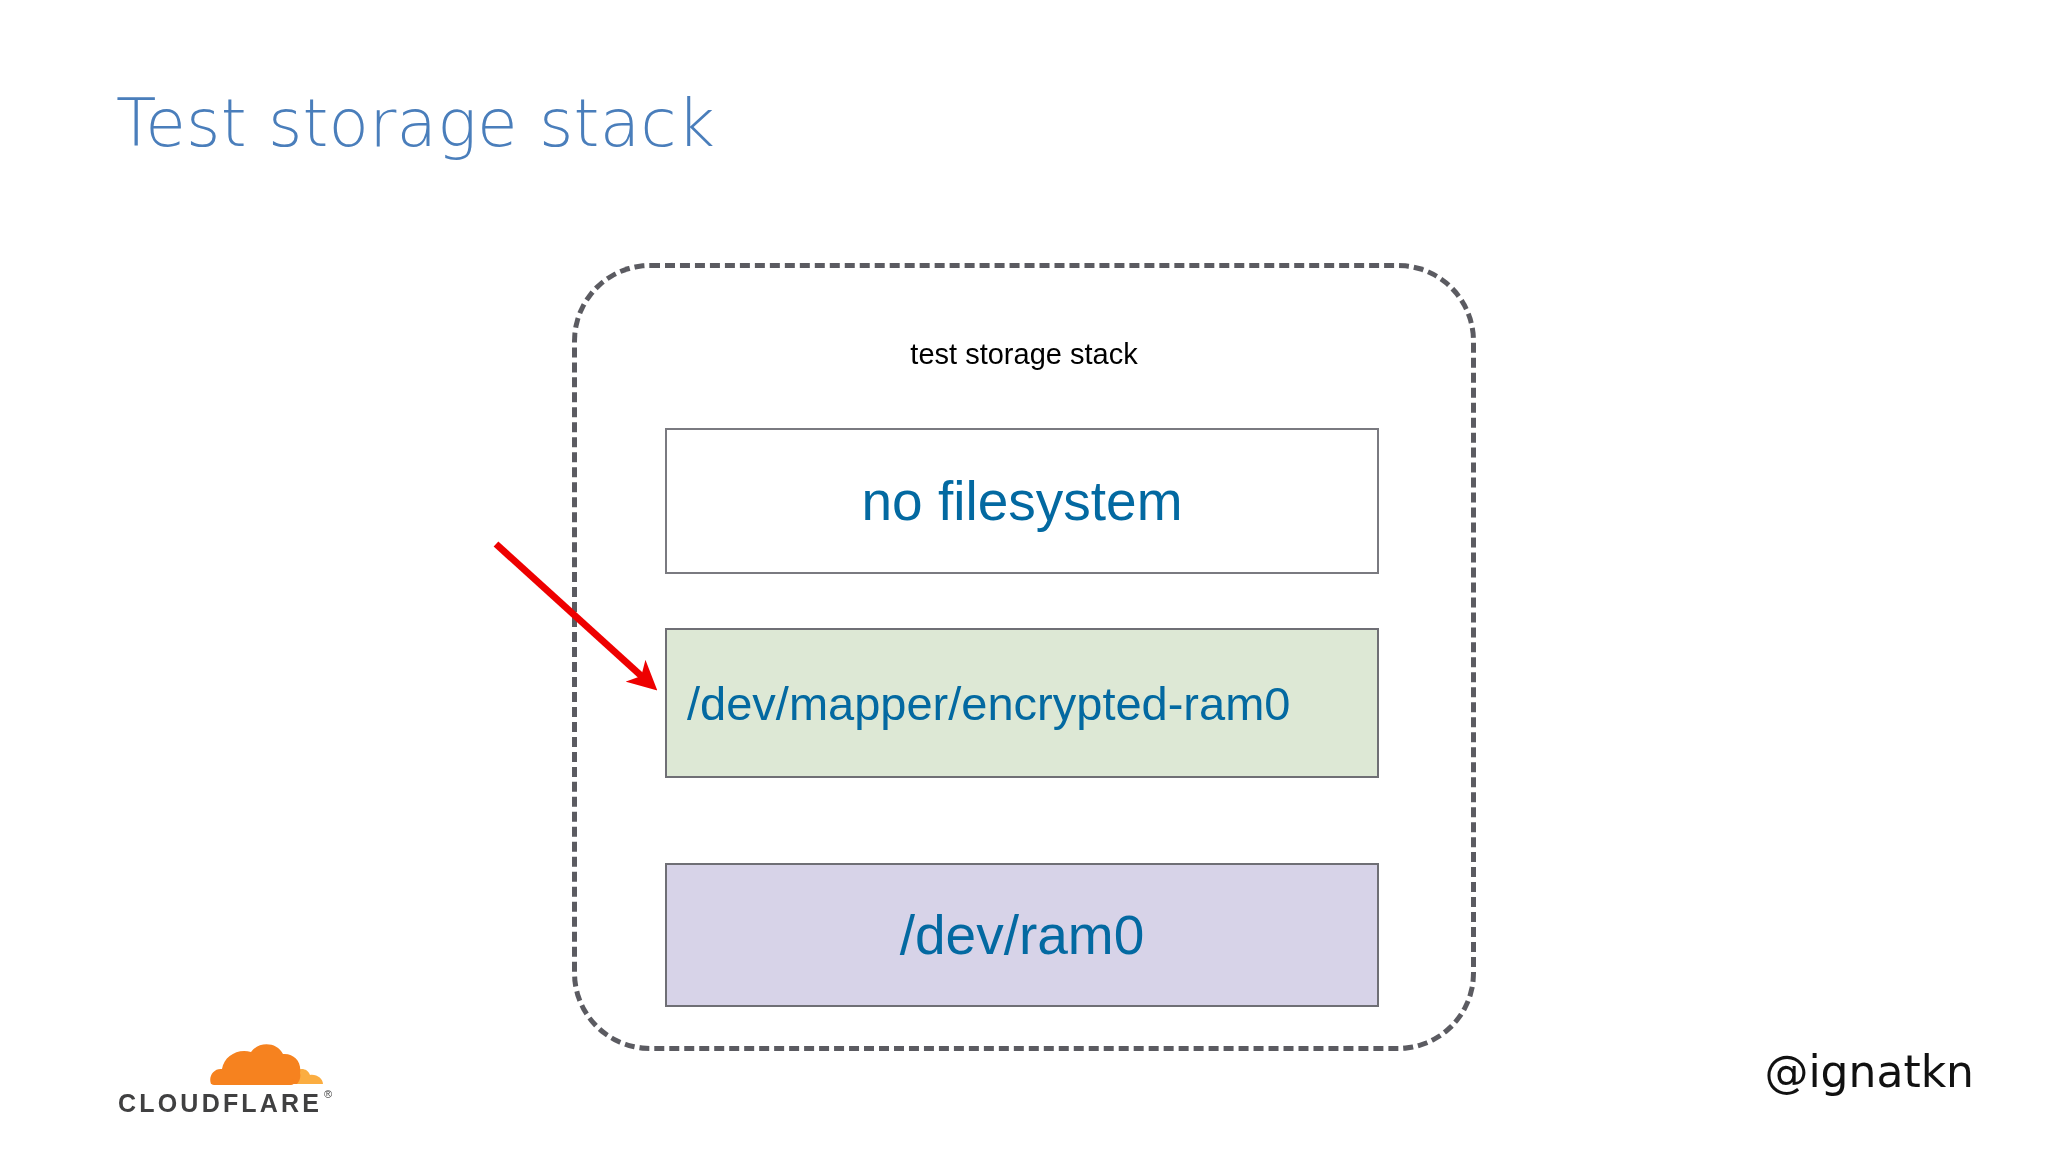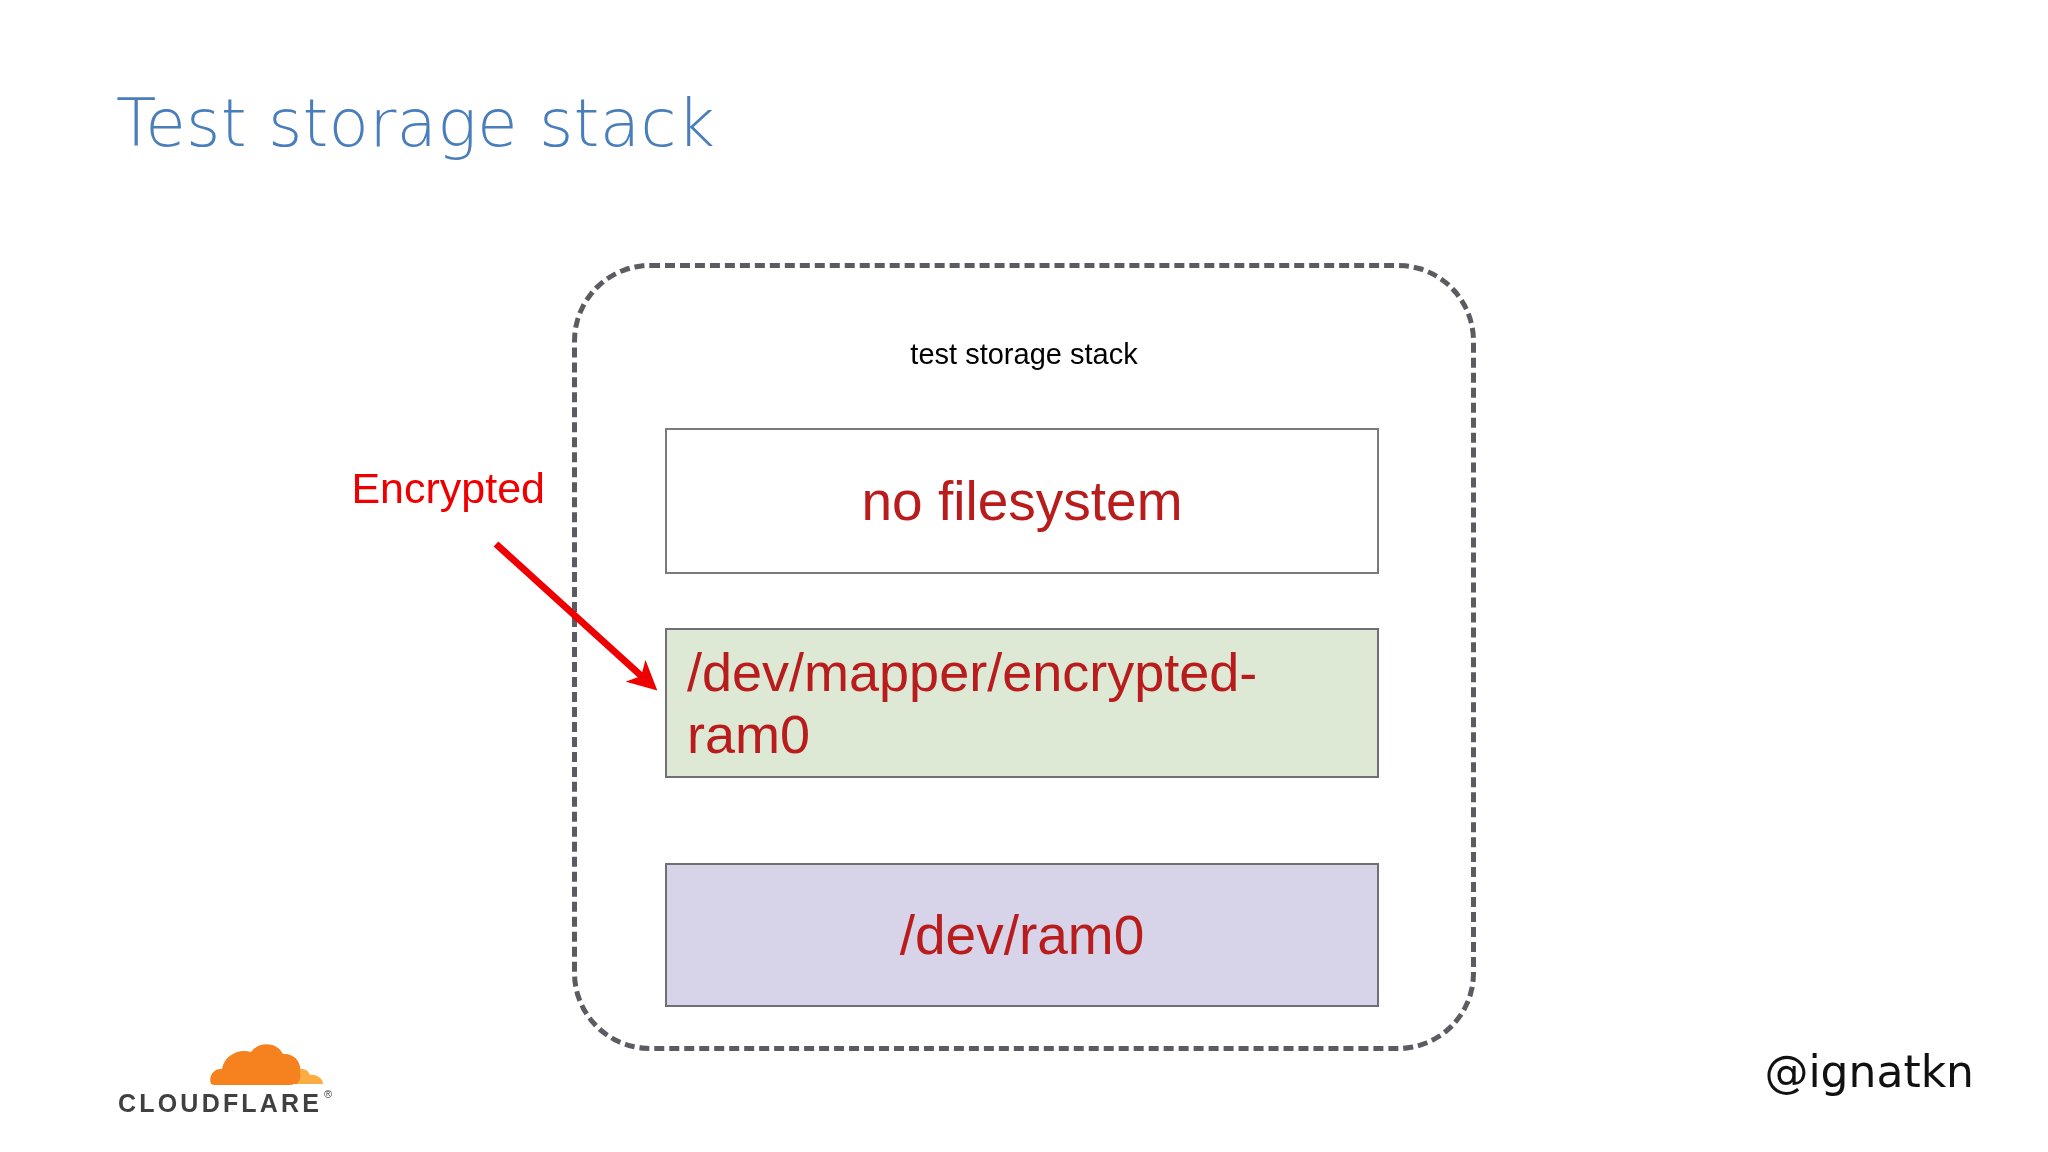--- a/index.html
+++ b/index.html
@@ -54,40 +54,40 @@
 
   
   .layer-box {
     position: absolute;
     left: 665px;
     width: 714px;
     border: 2px solid #6b6b70;
     display: flex;
     align-items: center;
     font-family: "Liberation Sans", sans-serif;
-    color: #b91c1c;
+    color: #0369a1;
   }
 
   #layer-filesystem {
     top: 428px;
     height: 146px;
     background: #ffffff;
     border-color: #7a7a80;
     justify-content: center;
     font-size: 55px;
   }
 
   #layer-encrypted {
     top: 628px;
     height: 150px;
     background: #dde8d5;
     border-color: #6f6f75;
     justify-content: flex-start;
     padding-left: 20px;
-    font-size: 54px;
+    font-size: 47px;
   }
 
   #layer-ram {
     top: 826px;
     height: 144px;
     background: #d7d3e8;
     border-color: #6f6f75;
     justify-content: center;
     font-size: 55px;
     margin-top: 37px;
@@ -152,21 +152,20 @@
 
 <div class="layer-box" id="layer-encrypted">
   <span>/dev/mapper/encrypted-ram0</span>
 </div>
 
 <div class="layer-box" id="layer-ram">
   <span>/dev/ram0</span>
 </div>
 
 <div id="annotation-label">
-  <span>Encrypted</span>
 </div>
 
 <svg id="annotation-arrow" viewBox="0 0 230 210">
   <defs>
     <marker id="redhead" markerWidth="4.2" markerHeight="4.2" refX="2.4" refY="2.1" orient="auto">
       <path d="M0,0 L4.2,2.1 L0,4.2 L1.1,2.1 Z" fill="#ee0000"></path>
     </marker>
   </defs>
   <line x1="26" y1="24" x2="178" y2="162" stroke="#ee0000" stroke-width="7" marker-end="url(#redhead)"></line>
 </svg>

